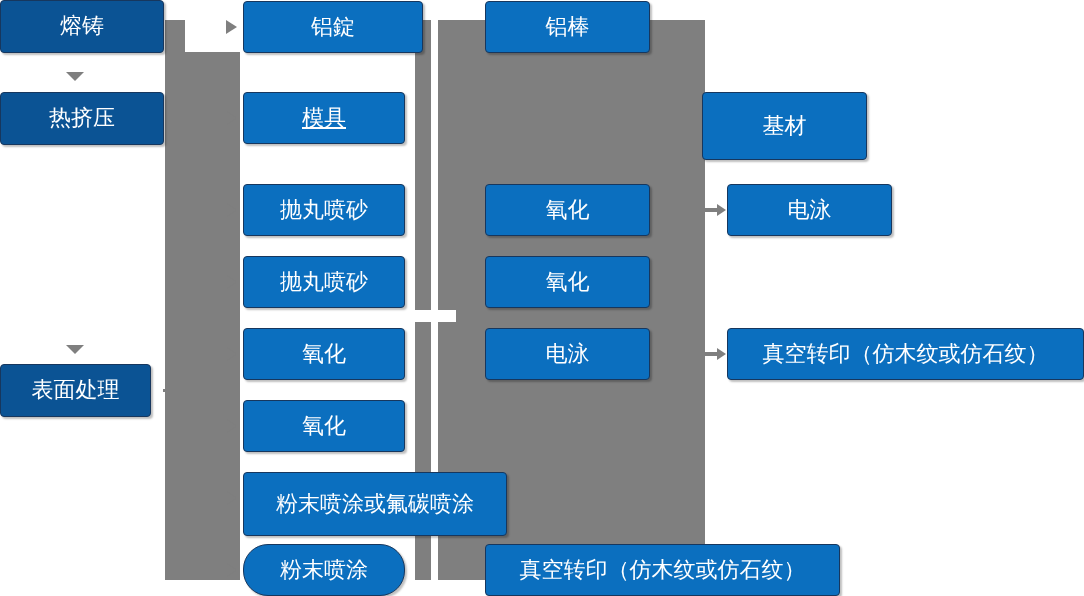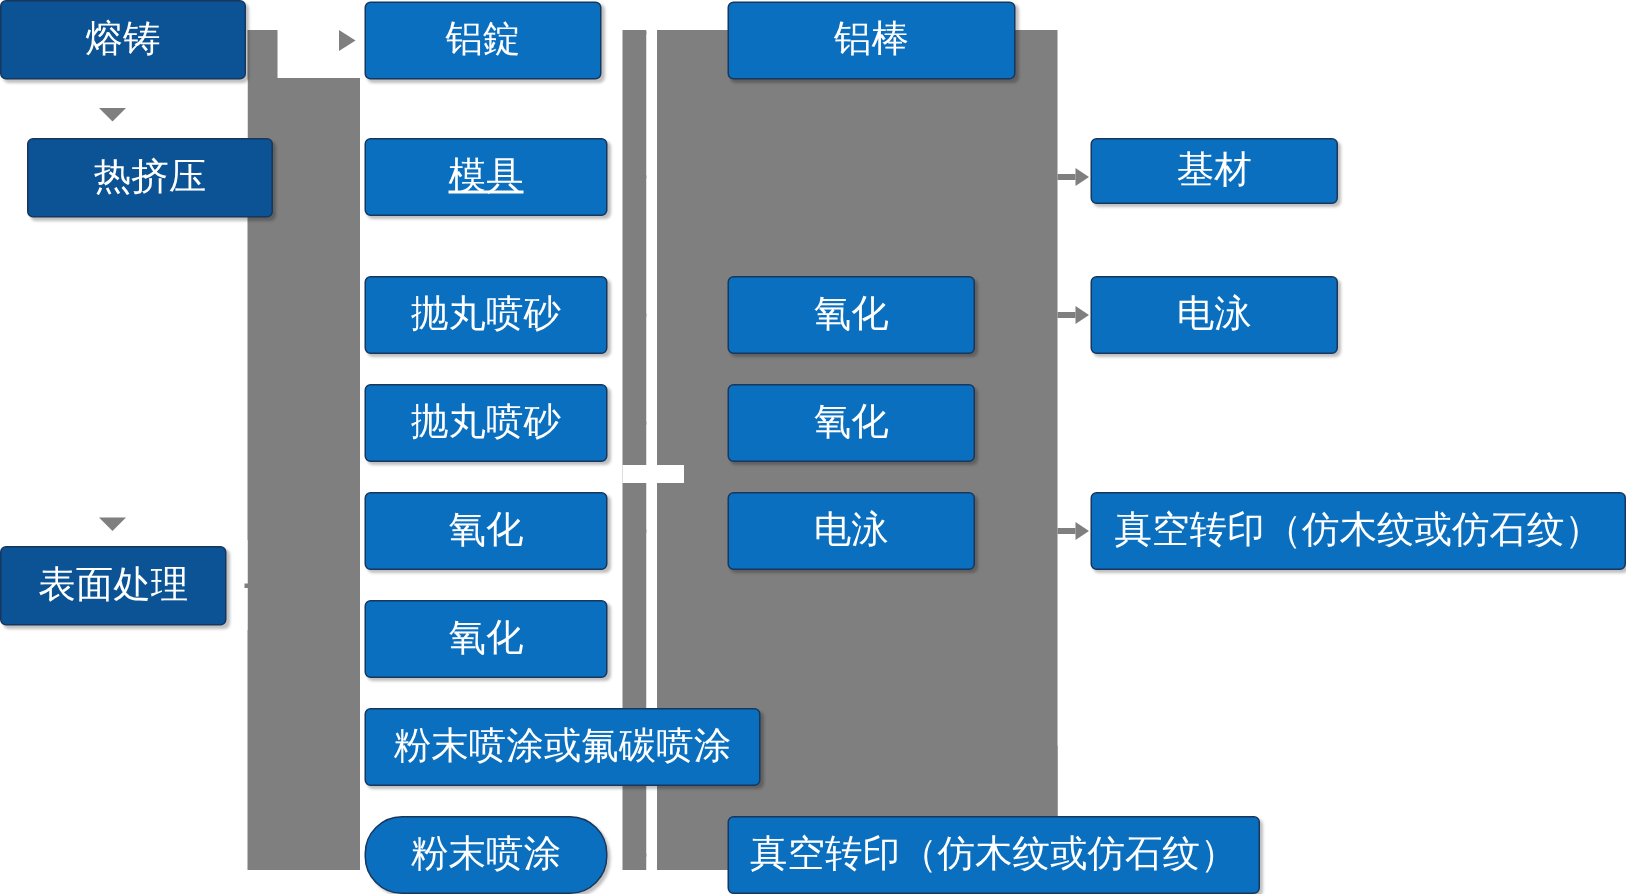--- a/index.html
+++ b/index.html
@@ -30,21 +30,21 @@
                  border-left:9px solid #7f7f7f;}
 
   
   .box{position:absolute;display:flex;align-items:center;justify-content:center;
        color:#ffffff;border-radius:4px;box-sizing:border-box;
        border:1px solid #17375e;
        text-align:center;line-height:1.1;white-space:nowrap;
        box-shadow:2px 2px 2px rgba(0,0,0,.25);}
   .dark{background:#0b5394;}
   .mid {background:#0b6fbf;}
-  .f22{font-size:25px;}
+  .f22{font-size:22px;}
 </style>
 </head>
 <body>
 
 <div id="stage">
 
   <div class="gray" style="left:165px;top:20px;width:20px;height:560px;"></div>
   <div class="gray" style="left:184px;top:52px;width:56px;height:528px;"></div>
 
   <div class="whiteline" style="left:0px;top:53px;width:165px;height:39px;"></div>
@@ -79,36 +79,36 @@
   <div class="whiteline" style="left:415px;top:310px;width:41px;height:12px;"></div>
 
   <div class="gray" style="left:456px;top:20px;width:249px;height:537px;"></div>
   <div class="gray" style="left:456px;top:497px;width:249px;height:83px;"></div>
 
   <div class="sarrow" style="left:705px;top:116px;width:12px;"></div>
   <div class="sarrow" style="left:705px;top:208px;width:12px;"></div>
   <div class="sarrow" style="left:705px;top:352px;width:12px;"></div>
 
   <div class="box dark f22" style="left:0px;top:0px;width:164px;height:53px;">熔铸</div>
-  <div class="box dark f22" style="left:0px;top:92px;width:164px;height:53px;margin-left:18px;">热挤压</div>
+  <div class="box dark f22" style="left:0px;top:92px;width:164px;height:53px;">热挤压</div>
   <div class="box dark f22" style="left:0px;top:364px;width:151px;height:53px;">表面处理</div>
 
-  <div class="box mid f22" style="left:243px;top:1px;width:158px;height:52px;">铝錠</div>
+  <div class="box mid f22" style="left:243px;top:1px;width:180px;height:52px;">铝錠</div>
   <div class="box mid f22" style="left:243px;top:92px;width:162px;height:52px;text-decoration:underline;">模具</div>
   <div class="box mid f22" style="left:243px;top:184px;width:162px;height:52px;">抛丸喷砂</div>
   <div class="box mid f22" style="left:243px;top:256px;width:162px;height:52px;">抛丸喷砂</div>
   <div class="box mid f22" style="left:243px;top:328px;width:162px;height:52px;">氧化</div>
   <div class="box mid f22" style="left:243px;top:400px;width:162px;height:52px;">氧化</div>
-  <div class="box mid f22" style="left:243px;top:472px;width:264px;height:52px;">粉末喷涂或氟碳喷涂</div>
+  <div class="box mid f22" style="left:243px;top:472px;width:264px;height:64px;">粉末喷涂或氟碳喷涂</div>
   <div class="box mid f22" style="left:243px;top:544px;width:162px;height:52px;border-radius:25px;">粉末喷涂</div>
 
-  <div class="box mid f22" style="left:485px;top:1px;width:192px;height:52px;">铝棒</div>
+  <div class="box mid f22" style="left:485px;top:1px;width:165px;height:52px;">铝棒</div>
   <div class="box mid f22" style="left:485px;top:184px;width:165px;height:52px;">氧化</div>
   <div class="box mid f22" style="left:485px;top:256px;width:165px;height:52px;">氧化</div>
   <div class="box mid f22" style="left:485px;top:328px;width:165px;height:52px;">电泳</div>
 
-  <div class="box mid f22" style="left:727px;top:92px;width:165px;height:44px;">基材</div>
+  <div class="box mid f22" style="left:702px;top:92px;width:165px;height:68px;">基材</div>
   <div class="box mid f22" style="left:727px;top:184px;width:165px;height:52px;">电泳</div>
   <div class="box mid f22" style="left:727px;top:328px;width:357px;height:52px;">真空转印（仿木纹或仿石纹）</div>
 
   <div class="box mid f22" style="left:485px;top:544px;width:355px;height:52px;">真空转印（仿木纹或仿石纹）</div>
 
 </div>
 
 </body></html>

